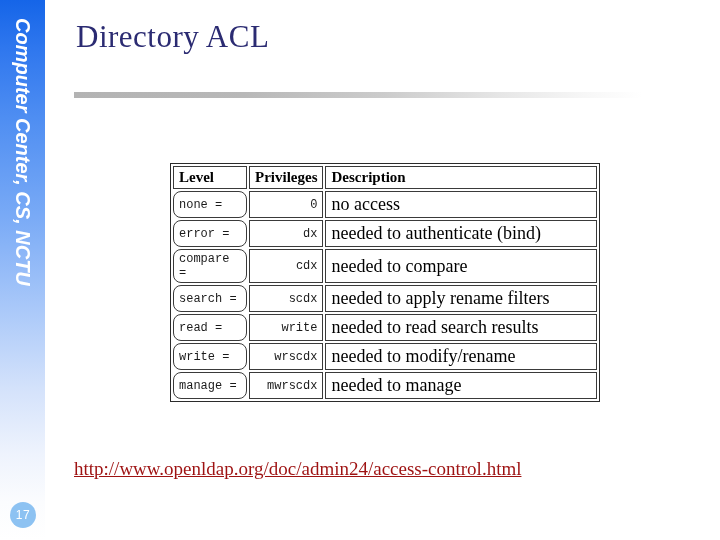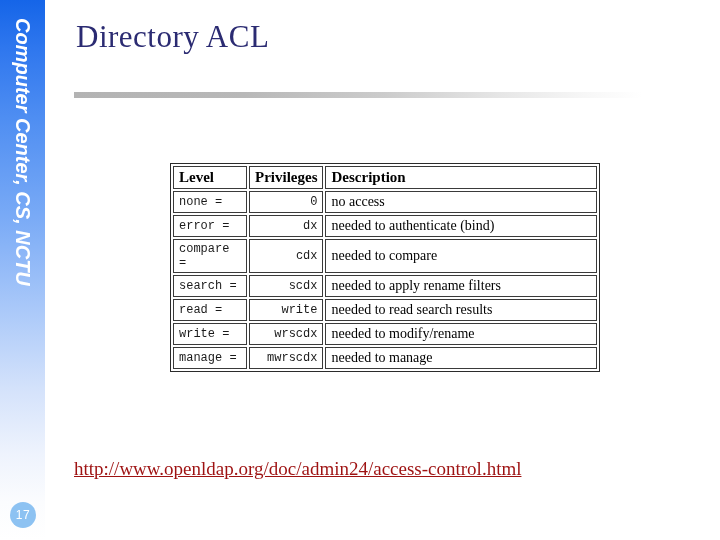--- a/index.html
+++ b/index.html
@@ -145,31 +145,32 @@
     text-align: left;
     color: #000000;
     height: 22px;
   }
   td.col-level {
     font-family: "Liberation Mono", monospace;
     font-size: 12px;
     text-align: left;
     width: 74px;
     color: #1a1a1a;
+    border-radius: 8px;
   }
   td.col-priv {
     font-family: "Liberation Mono", monospace;
     font-size: 12px;
     text-align: right;
     width: 64px;
     color: #1a1a1a;
   }
   td.col-desc {
     font-family: "Liberation Serif", serif;
-    font-size: 14px;
+    font-size: 18px;
     text-align: left;
     width: 272px;
     color: #000000;
   }
   th.col-level { width: 74px; }
   th.col-priv  { width: 64px; }
   th.col-desc  { width: 272px; }
 
   
   #source-url {

